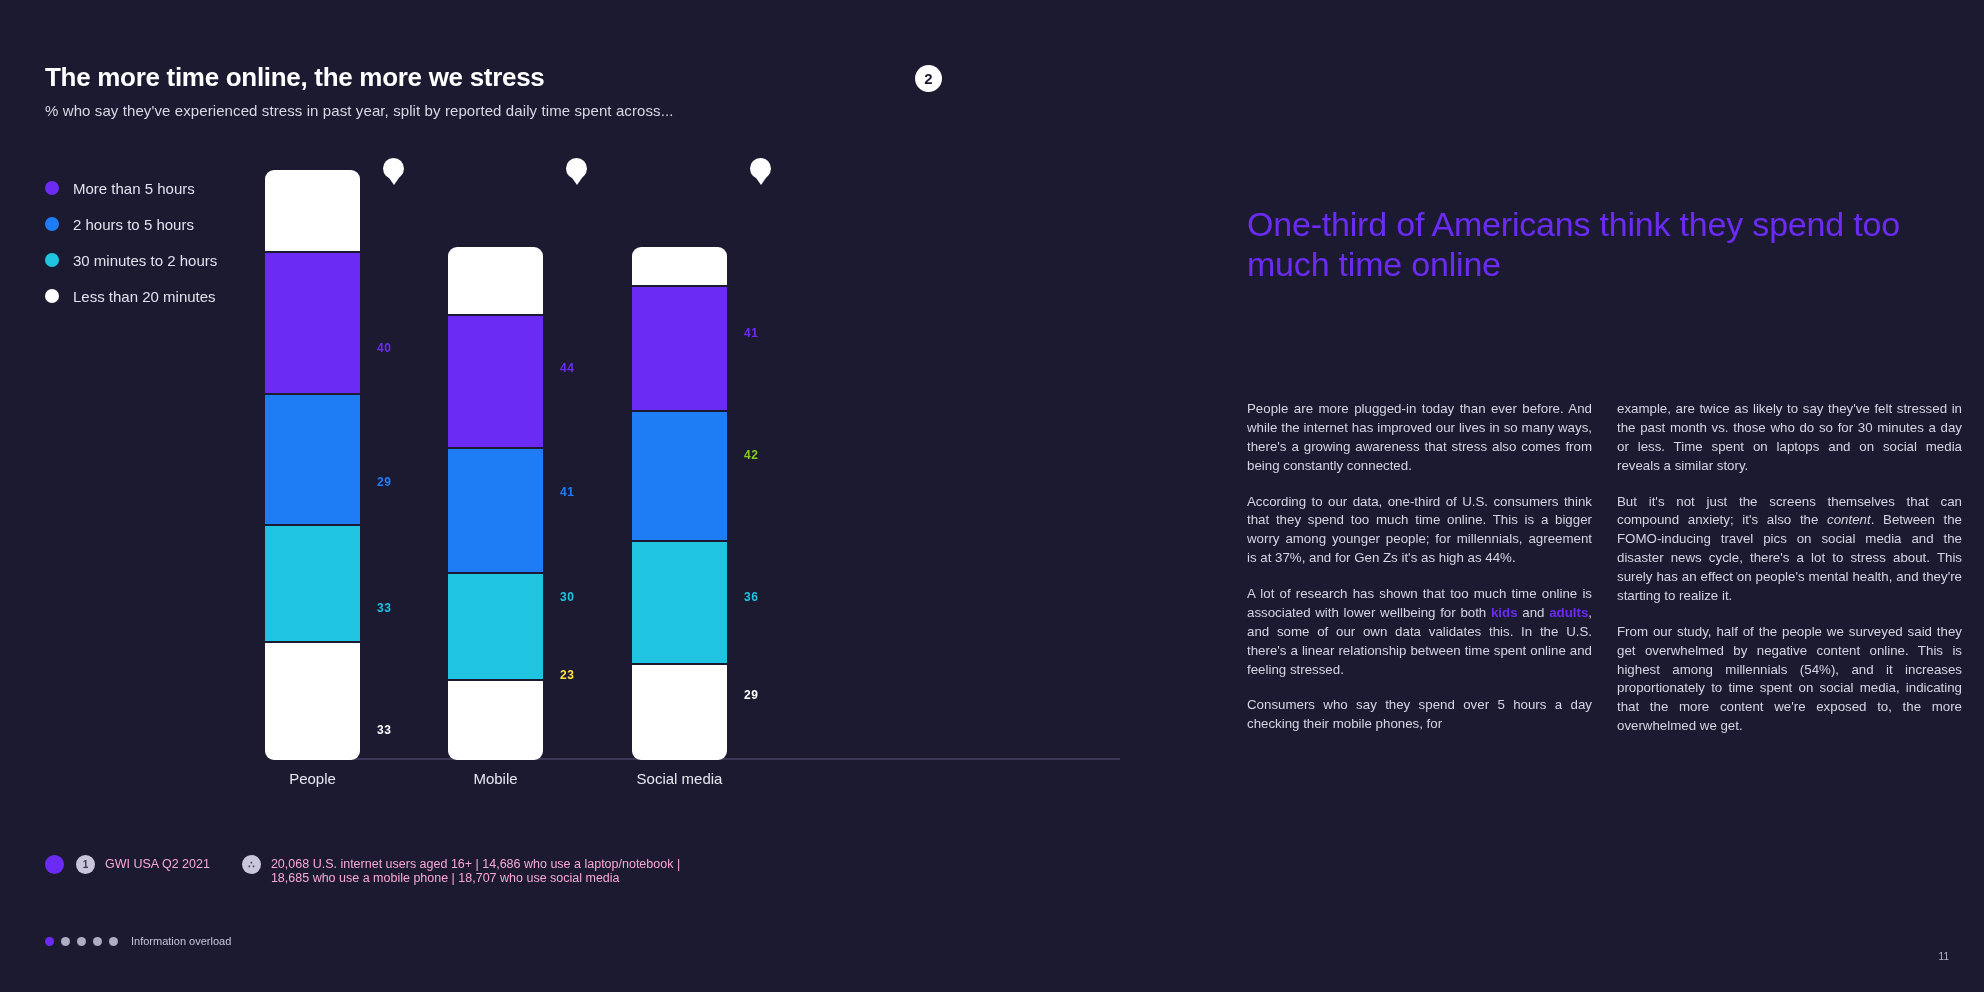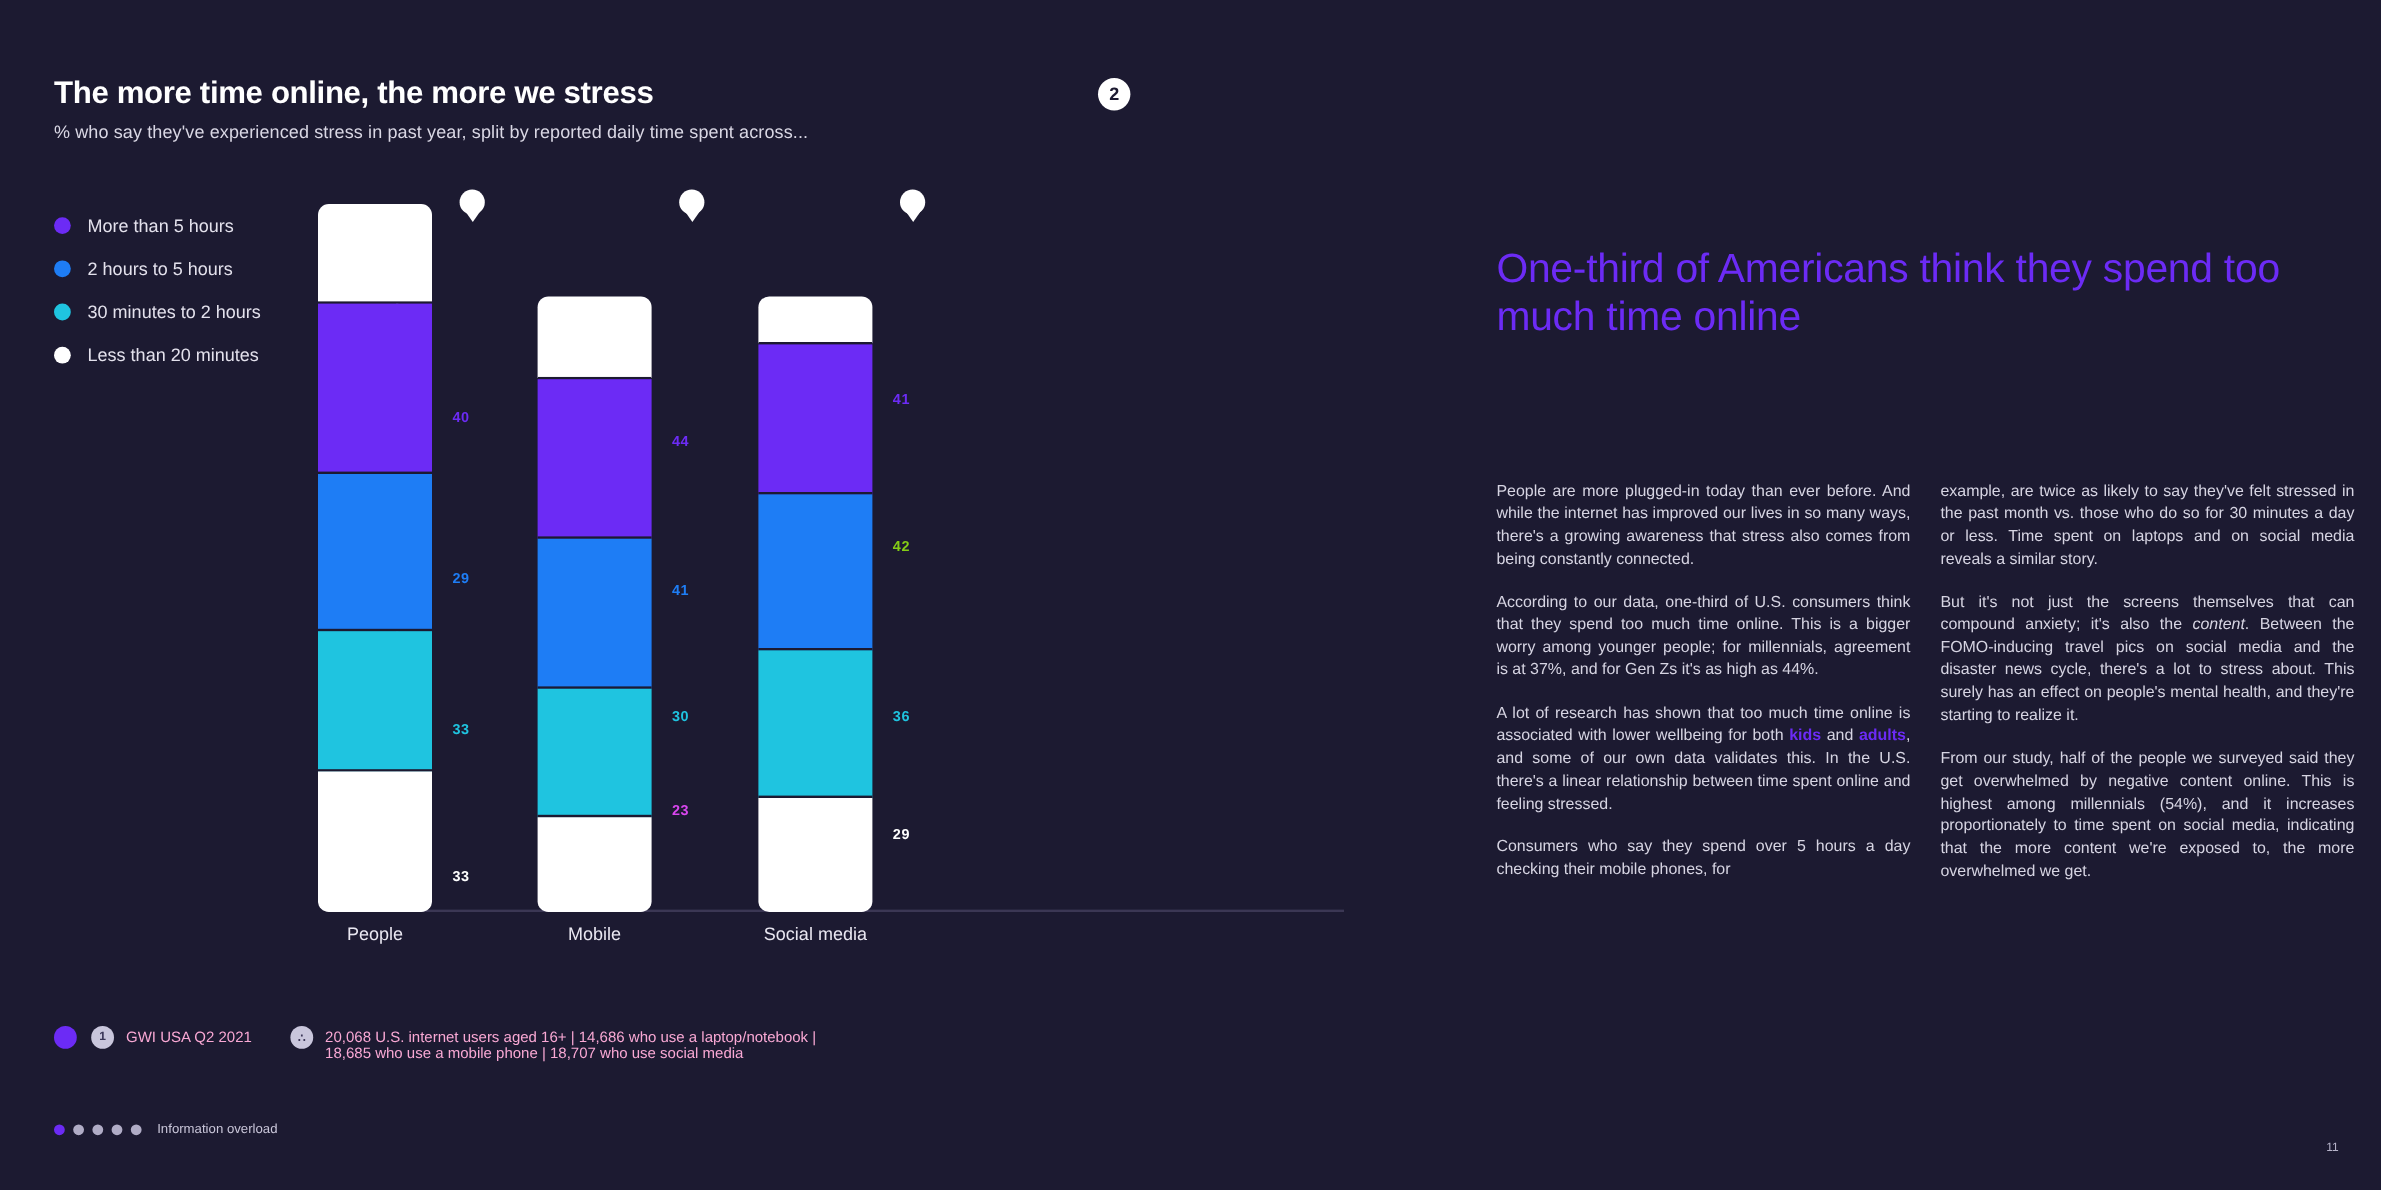--- a/index.html
+++ b/index.html
@@ -179,21 +179,21 @@
           <div class="seg" style="height:107px;background:#1fc4e0;"></div>
           <div class="seg bottom white" style="height:79px;"></div>
         </div>
         <div class="pin">
           <div class="ball"></div>
             <div class="tip"></div>
         </div>
         <div class="val" style="top:198px;color:#6c2bf5;">44</div>
         <div class="val" style="top:322px;color:#1e7df5;">41</div>
         <div class="val" style="top:427px;color:#1fc4e0;">30</div>
-        <div class="val" style="top:505px;color:#d946ef;">23</div>
+        <div class="val" style="top:505px;color:#fde047;">23</div>
         <div class="cat-label">Mobile</div>
       </div>
 
       <div class="bar-group" style="left:332px;">
         <div class="bar-col">
           <div class="seg top white" style="height:40px;"></div>
           <div class="seg" style="height:125px;background:#6c2bf5;"></div>
           <div class="seg" style="height:130px;background:#1e7df5;"></div>
           <div class="seg" style="height:123px;background:#1fc4e0;"></div>
           <div class="seg bottom white" style="height:95px;"></div>

